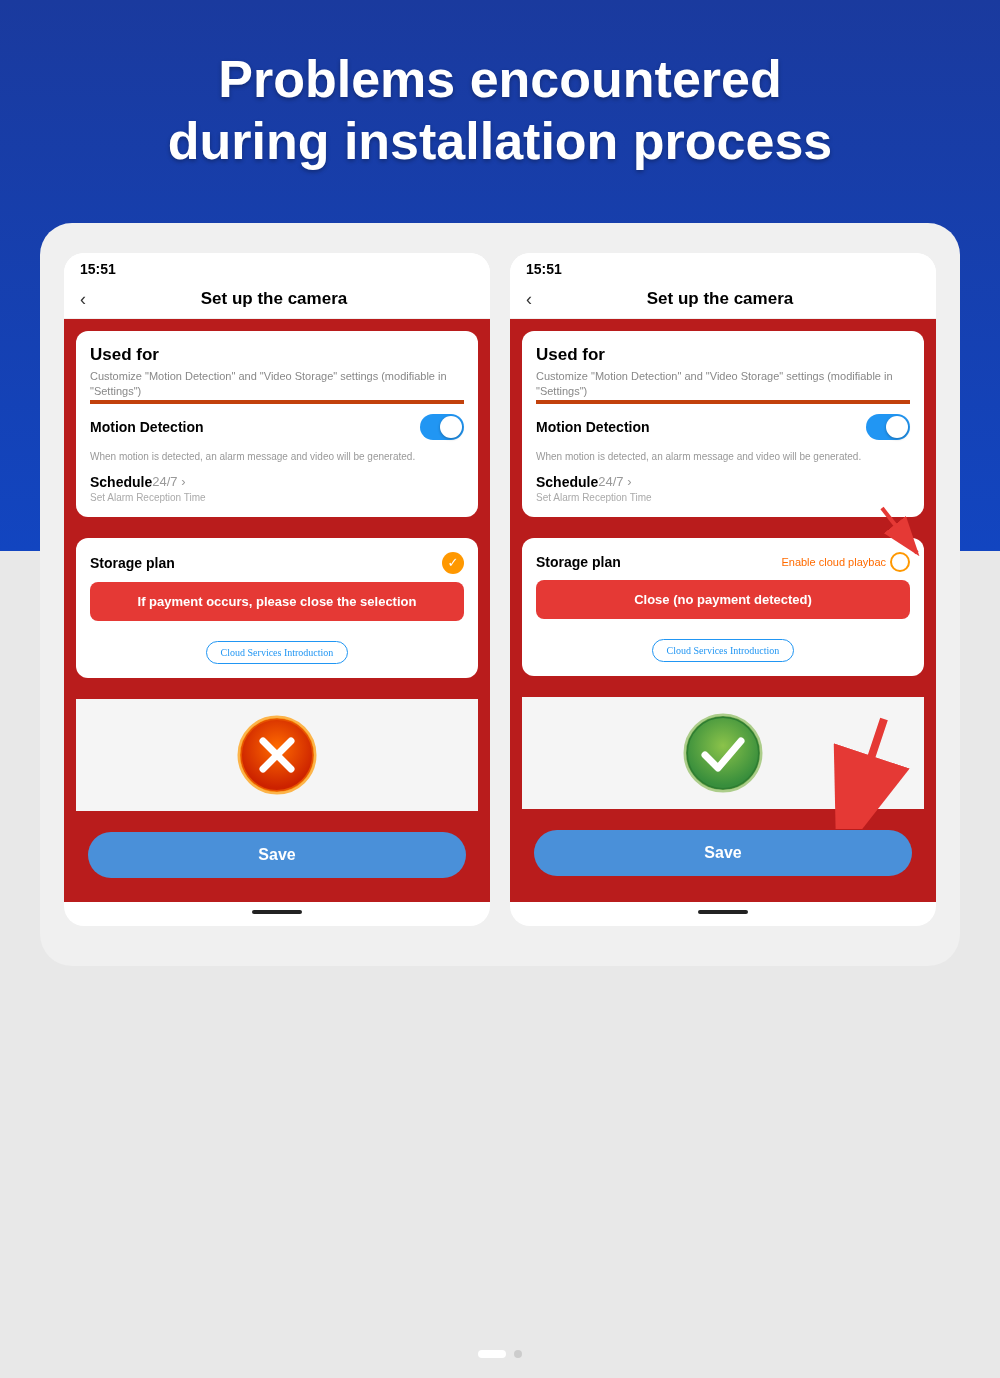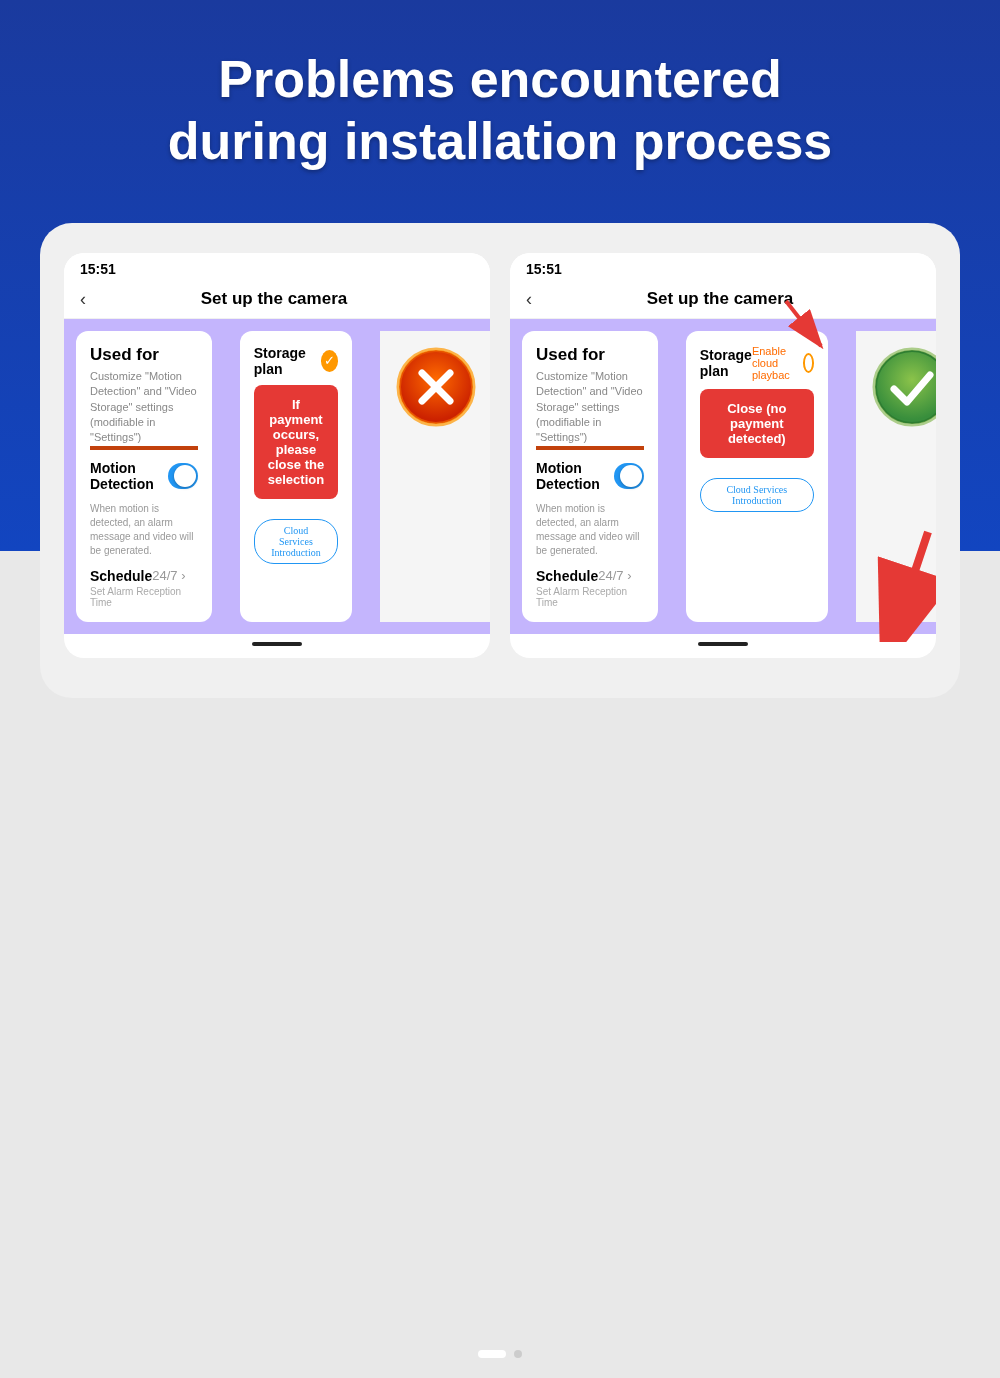--- a/index.html
+++ b/index.html
@@ -69,26 +69,26 @@
 
     .nav-title {
       flex: 1;
       text-align: center;
       font-size: 17px;
       font-weight: 600;
       margin-right: 20px;
     }
 
     .phone-body {
-      background: #c4b5fd;
+      background: #b91c1c;
       flex: 1;
       padding: 12px;
       display: flex;
-      flex-direction: row;
-      gap: 28px;
+      flex-direction: column;
+      gap: 21px;
     }
 
     .card-section {
       background: #ffffff;
       border-radius: 12px;
       padding: 14px;
     }
 
     .card-title {
       font-size: 17px;

